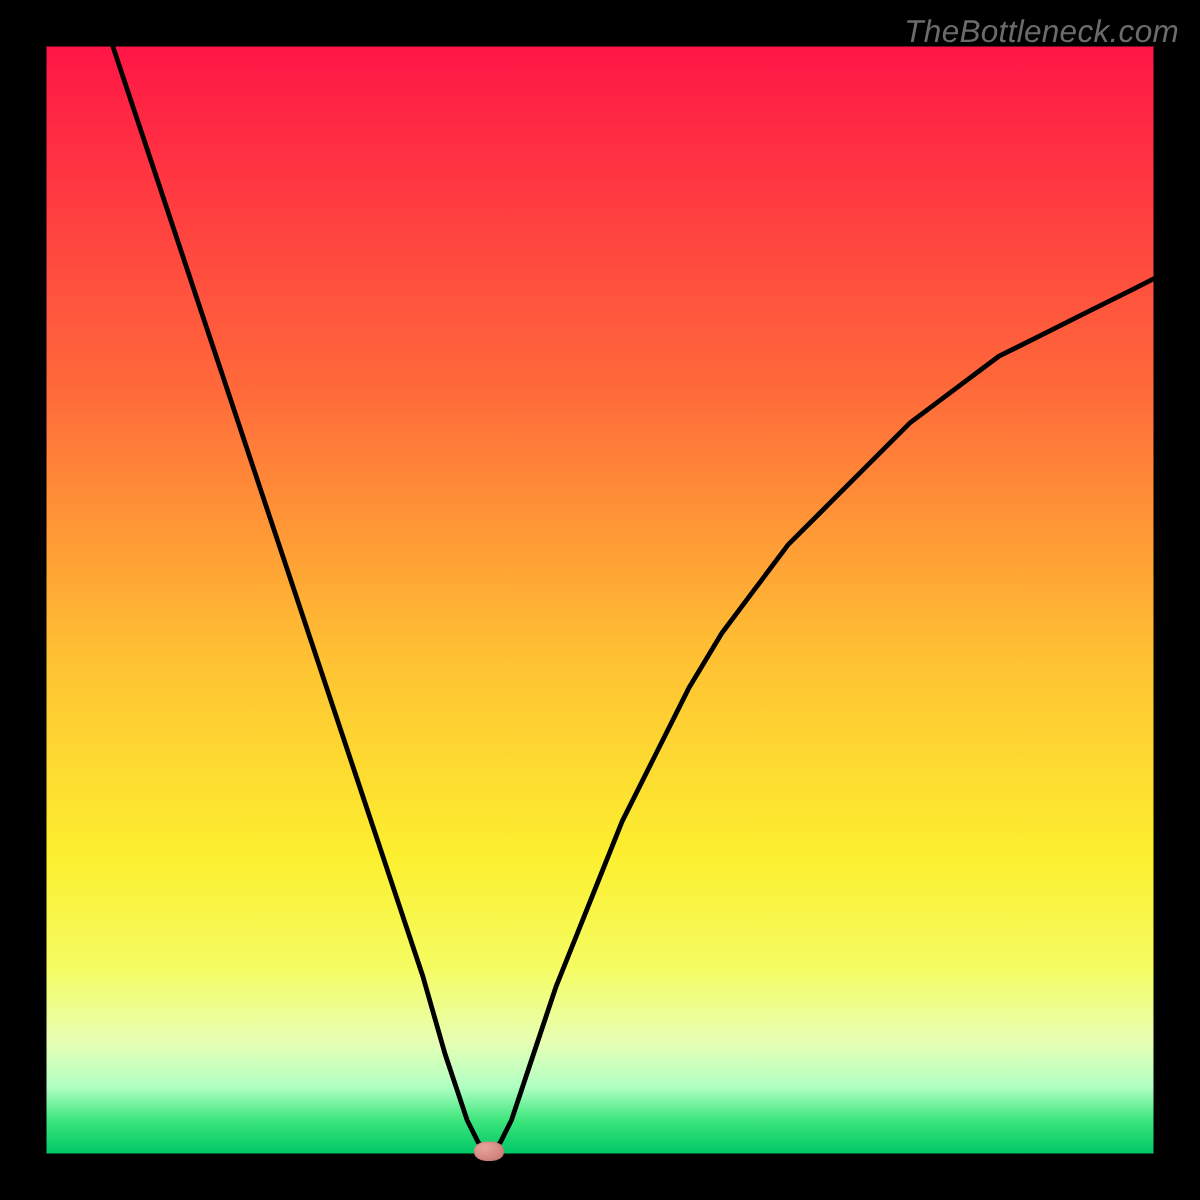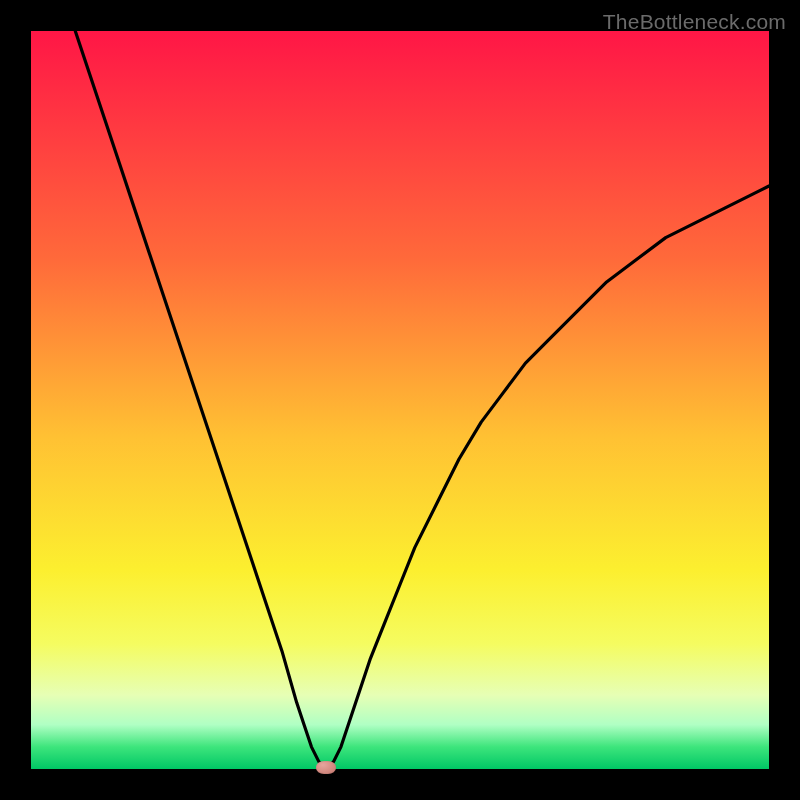--- a/index.html
+++ b/index.html
@@ -11,20 +11,21 @@
     overflow: hidden;
     font-family: Arial, Helvetica, sans-serif;
   }
   .frame {
     position: absolute;
     left: 0;
     top: 0;
     width: 800px;
     height: 800px;
     background: #000000;
+    font-style: italic;
   }
   .plot-area {
     position: absolute;
     left: 31px;
     top: 31px;
     width: 738px;
     height: 738px;
     background: linear-gradient(
       to bottom,
       #ff1646 0%,

